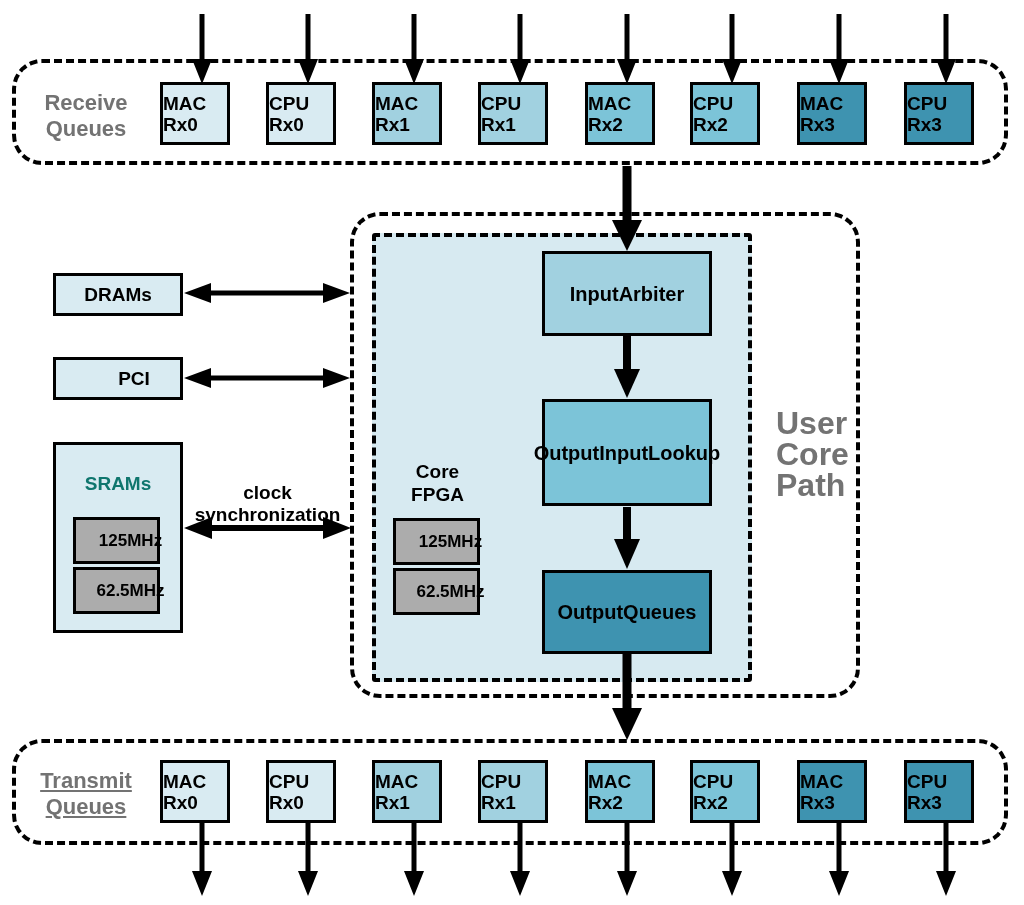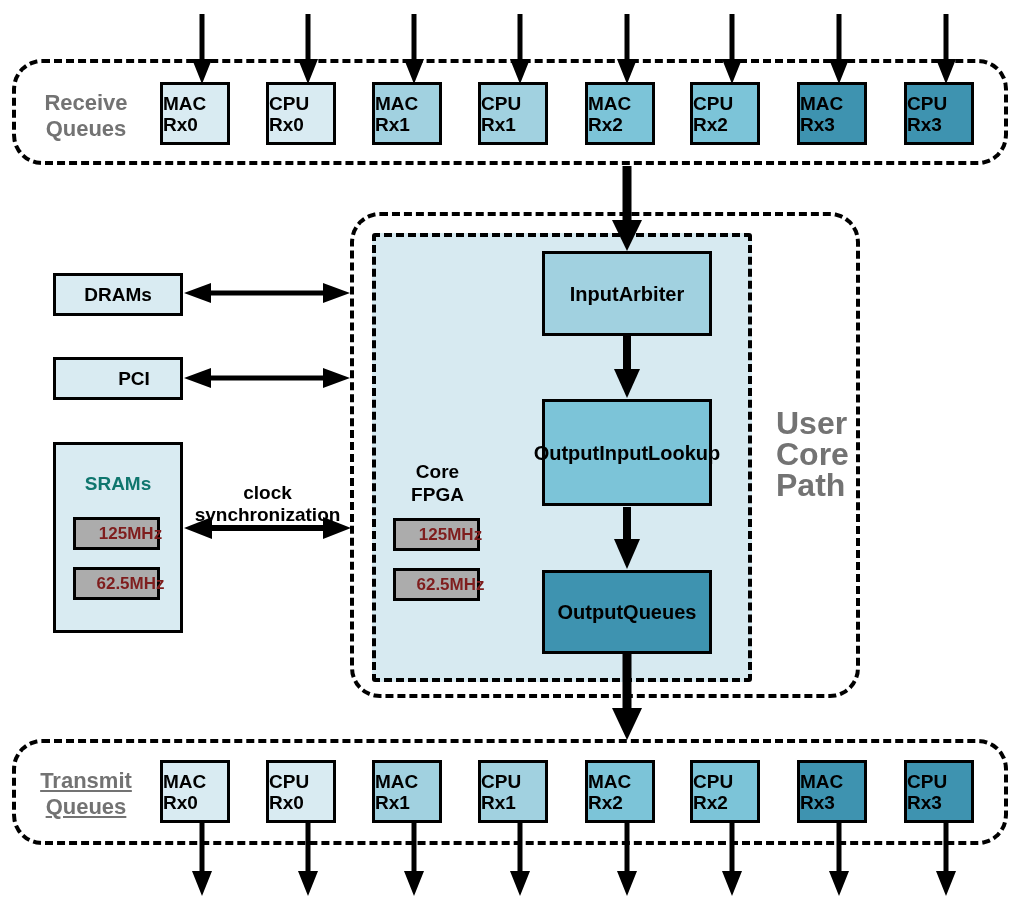--- a/index.html
+++ b/index.html
@@ -33,23 +33,23 @@
   }
   .sram-box{
     position:absolute;left:53px;top:442px;width:130px;height:191px;border:3px solid #000;
     box-sizing:border-box;background:#d9ebf2;
   }
   .sram-title{
     position:absolute;left:0;top:28px;width:100%;text-align:center;
     font-weight:bold;font-size:19px;color:#0f766e;
   }
   .graybox{
-    position:absolute;width:87px;height:33px;border:3px solid #000;box-sizing:border-box;
+    position:absolute;width:87px;height:47px;border:3px solid #000;box-sizing:border-box;
     background:#acacac;display:flex;align-items:center;justify-content:center;
-    font-weight:bold;font-size:17px;color:#7f1d1d;padding-left:28px;
+    font-weight:bold;font-size:17px;color:#000000;padding-left:28px;
   }
   .block{
     position:absolute;left:542px;width:170px;border:3px solid #000;box-sizing:border-box;
     display:flex;flex-direction:row;align-items:center;justify-content:center;
     font-weight:bold;font-size:20px;line-height:24px;color:#000;text-align:center;
   }
   .small-label{
     position:absolute;font-weight:bold;color:#000;text-align:center;
   }
   svg.arrows{position:absolute;left:0;top:0;width:1024px;height:905px;pointer-events:none;}

